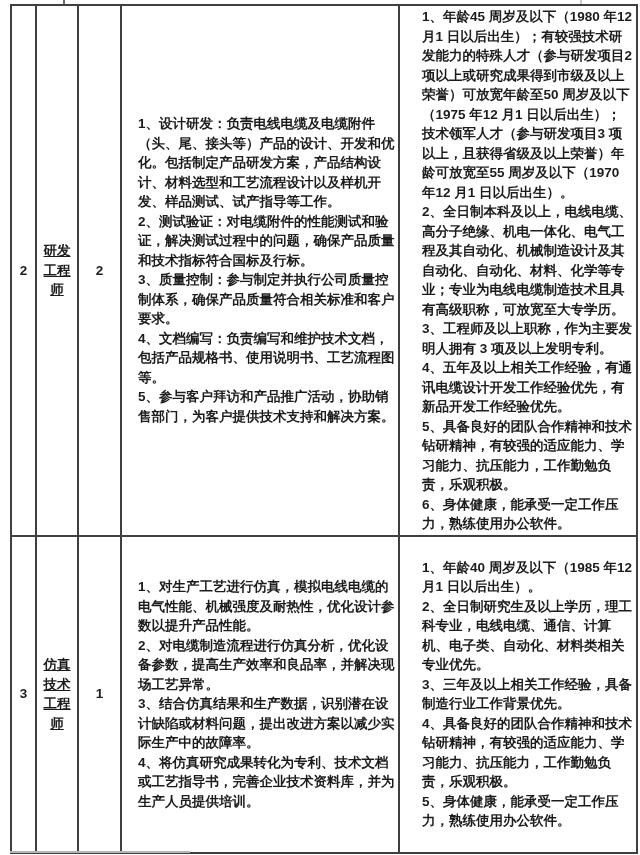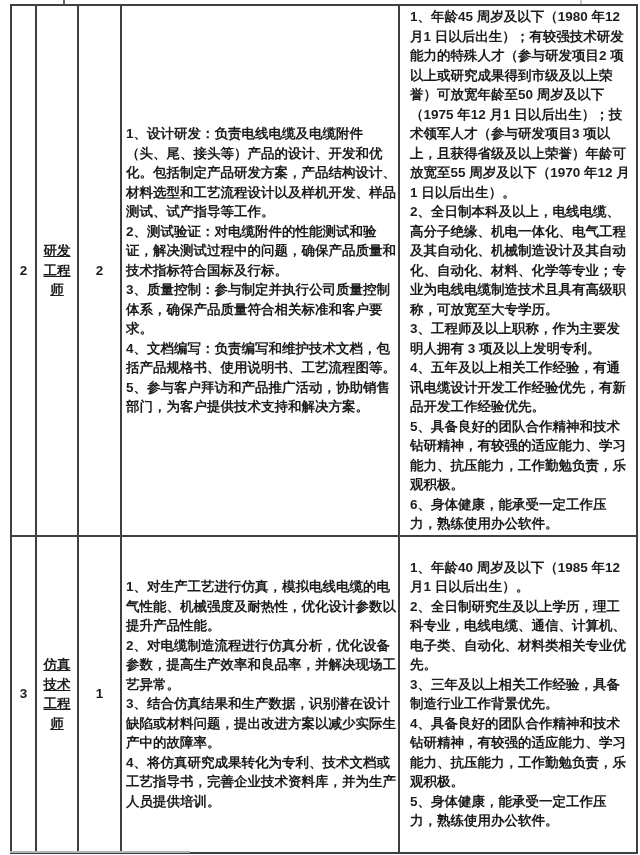--- a/index.html
+++ b/index.html
@@ -26,22 +26,22 @@
     font-weight: 700;
     line-height: 19.5px;
     white-space: pre-line;
     vertical-align: middle;
     overflow: hidden;
   }
   tr.row-r2 { height: 525px; }
   tr.row-r3 { height: 317px; }
   td.c-no, td.c-cnt { text-align: center; padding: 0; }
   td.c-pos { text-align: center; padding: 0; line-height: 20px; text-decoration: underline; }
-  td.c-duty { padding: 1px 2px 1px 4px; }
-  td.c-req  { padding: 1px 3px 1px 10px; }
+  td.c-duty { padding: 1px 2px 1px 16px; }
+  td.c-req  { padding: 1px 3px 1px 22px; }
   
   .tick {
     position: absolute;
     width: 2px;
     height: 5px;
     top: 0;
   }
   .tick-left  { left: 63px;  background: #6a6a6a; }
   .tick-right { left: 580px; background: #c9c9c9; }
   .bottom-smudge {

